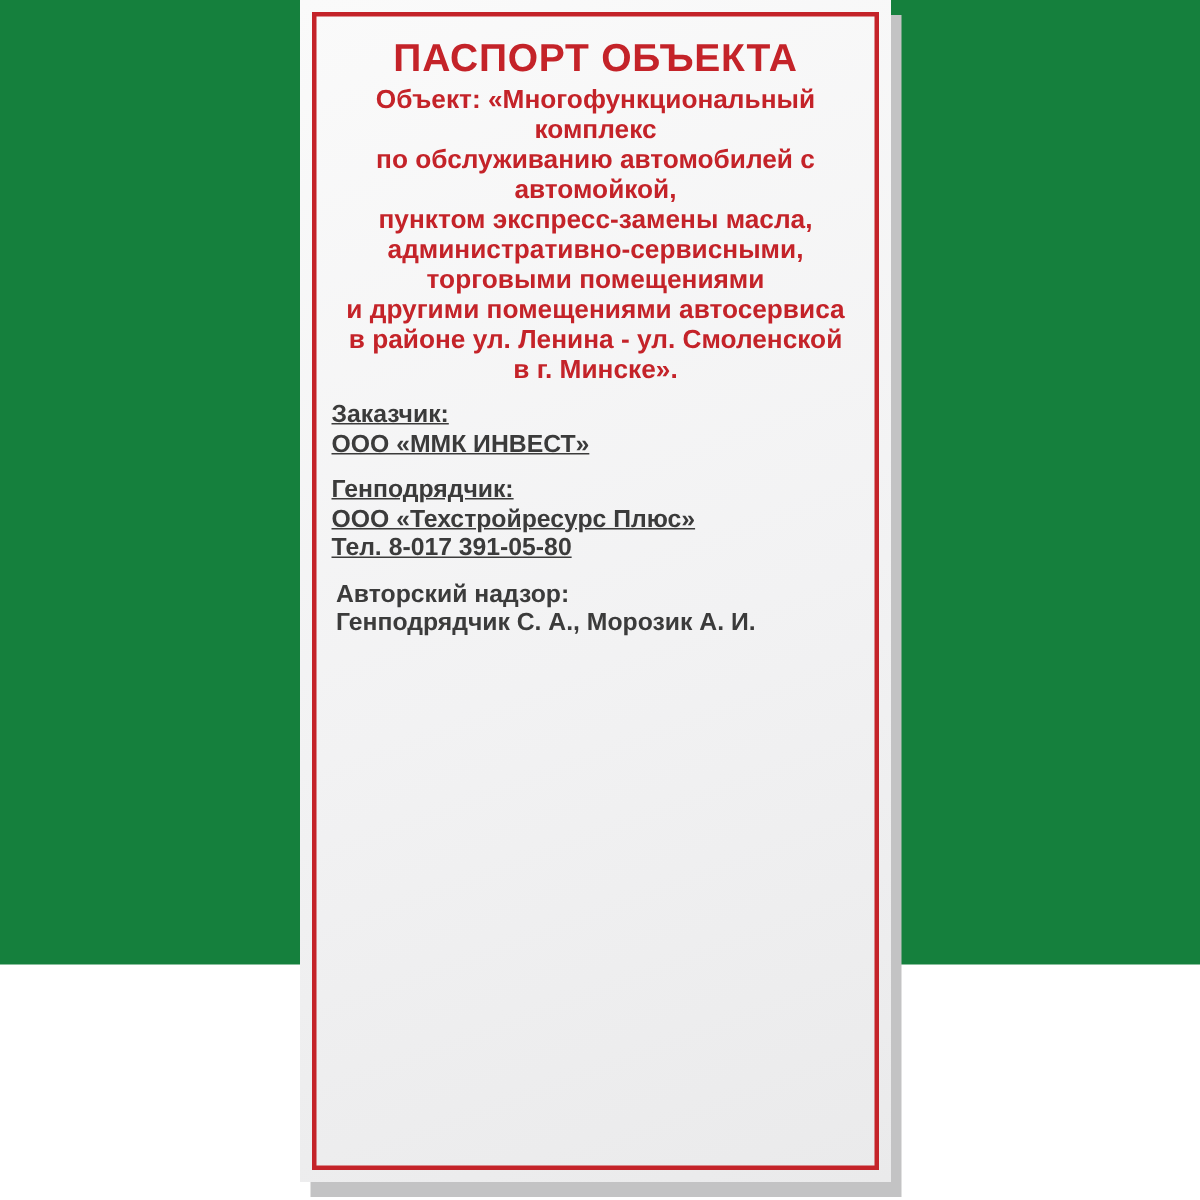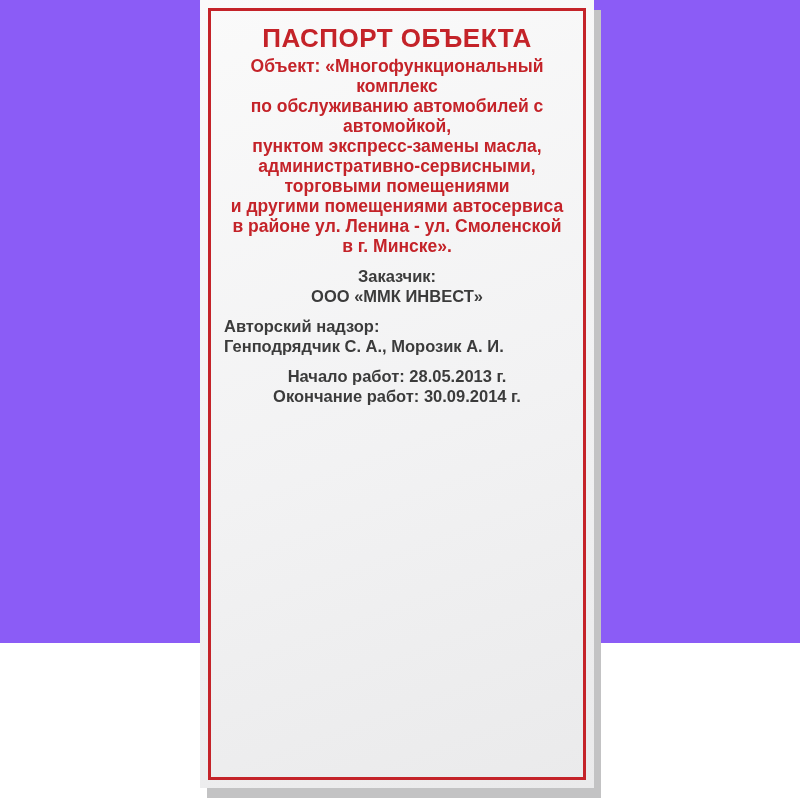--- a/index.html
+++ b/index.html
@@ -8,21 +8,21 @@
     width: 800px;
     height: 800px;
     background: #ffffff;
     font-family: "Liberation Sans", sans-serif;
     overflow: hidden;
   }
   .stage {
     position: relative;
     width: 800px;
     height: 643px;
-    background: #8b5cf6;
+    background: #15803d;
   }
   .sign {
     position: absolute;
     left: 200px;
     top: 0;
     width: 394px;
     height: 788px;
     background: linear-gradient(160deg, #fafafa 0%, #f2f2f3 55%, #eaeaeb 100%);
     box-shadow: 7px 10px 0 #c3c3c4;
   }
@@ -57,21 +57,21 @@
     white-space: pre-line;
   }
   .sec {
     margin-top: 11px;
     color: #3b3b3b;
     font-size: 16.5px;
     line-height: 19.5px;
     font-weight: bold;
     white-space: pre-line;
   }
-  .sec.center { text-align: center; }
+  .sec.center { text-align: left; text-decoration: underline; }
   .sec.left   { text-align: left; padding-left: 3px; }
 </style>
 </head>
 <body>
 
 <div class="stage">
   <div class="sign">
     <div class="frame">
 
       <div class="title">ПАСПОРТ ОБЪЕКТА</div>
@@ -81,25 +81,26 @@
 пунктом экспресс-замены масла,
 административно-сервисными,
 торговыми помещениями
 и другими помещениями автосервиса
 в районе ул. Ленина - ул. Смоленской
 в г. Минске».</div>
 
       <div class="sec center">Заказчик:
 ООО «ММК ИНВЕСТ»</div>
 
+      <div class="sec center">Генподрядчик:
+ООО «Техстройресурс Плюс»
+Тел. 8-017 391-05-80</div>
 
 
       <div class="sec left">Авторский надзор:
 Генподрядчик С. А., Морозик А. И.</div>
 
 
 
-      <div class="sec center">Начало работ: 28.05.2013 г.
-Окончание работ: 30.09.2014 г.</div>
 
     </div>
   </div>
 </div>
 
 </body></html>

